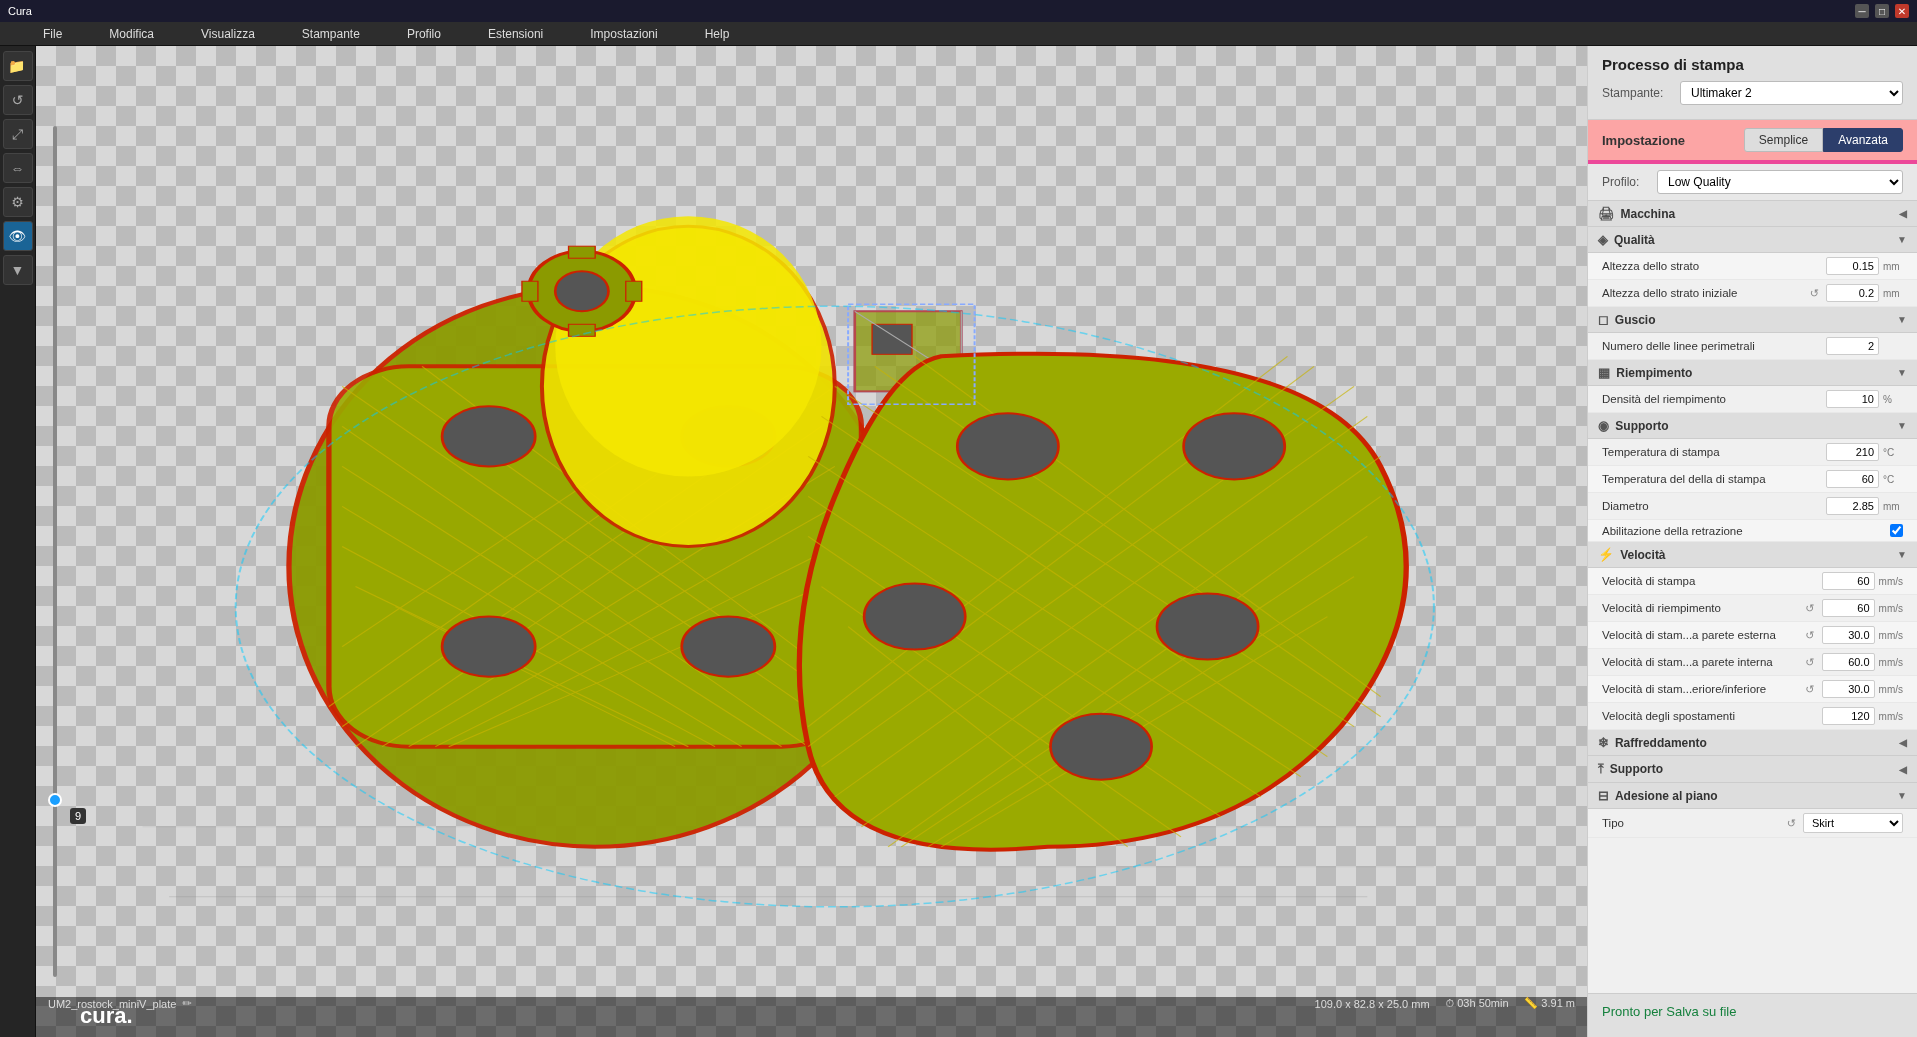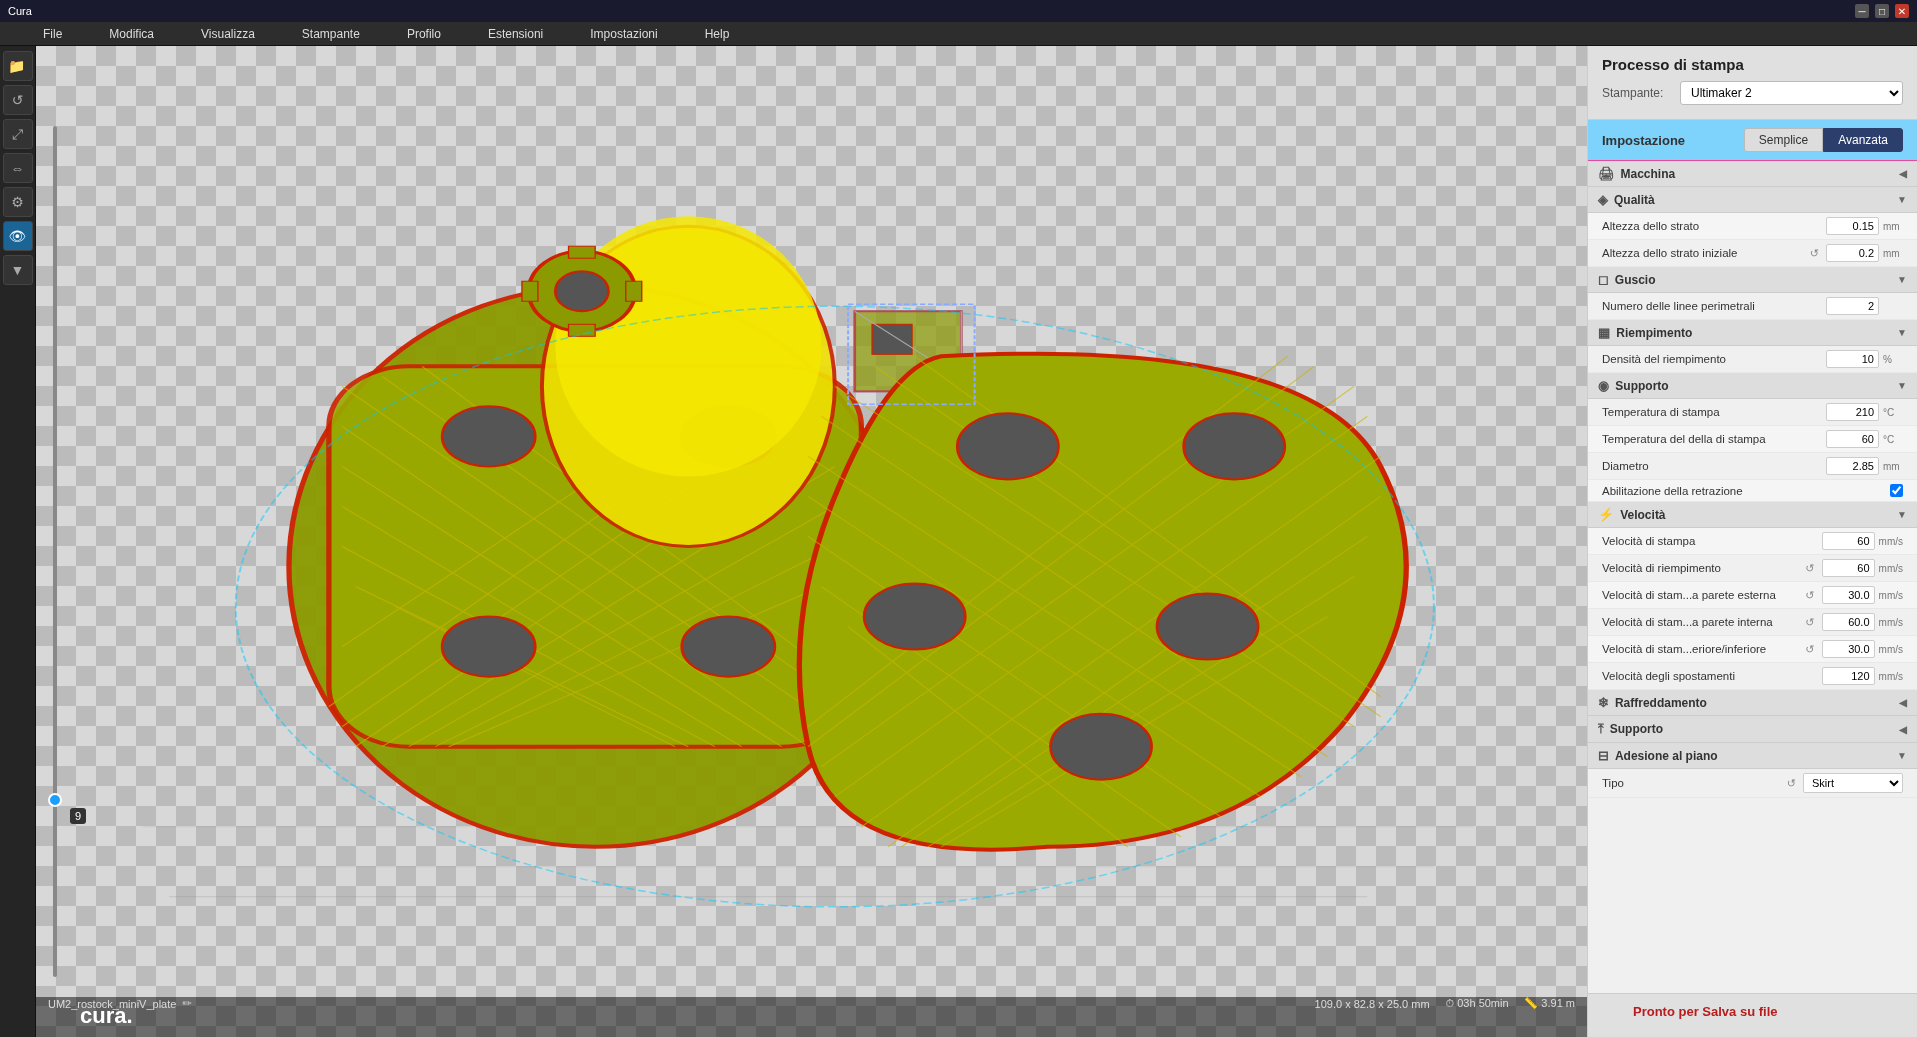--- a/index.html
+++ b/index.html
@@ -202,22 +202,22 @@
       font-size: 12px;
       cursor: pointer;
     }
 
     
     #impostazione-row {
       display: flex;
       align-items: center;
       justify-content: space-between;
       padding: 8px 14px;
-      background: #7dd3fc;
-      border-bottom: 1px solid #ec4899;
+      background: #fca5a5;
+      border-bottom: 4px solid #ec4899;
     }
     #impostazione-row span {
       font-size: 13px;
       font-weight: bold;
       color: #333;
     }
     .tab-group { display: flex; }
     .tab-btn {
       padding: 4px 14px;
       font-size: 12px;
@@ -323,24 +323,23 @@
     }
 
     
     #panel-bottom {
       background: #e0e0e0;
       border-top: 1px solid #ccc;
       padding: 10px 14px;
     }
     #panel-bottom h3 {
       font-size: 13px;
-      font-weight: bold;
-      color: #b91c1c;
+      font-weight: normal;
+      color: #15803d;
       margin-bottom: 8px;
-      margin-left: 31px;
     }
     #save-btn {
       width: 100%;
       padding: 8px;
       background: #5a9;
       color: #fff;
       border: none;
       border-radius: 3px;
       font-size: 13px;
       cursor: pointer;
@@ -537,20 +536,26 @@
     </div>
 
     <div id="impostazione-row">
       <span>Impostazione</span>
       <div class="tab-group">
         <button class="tab-btn">Semplice</button>
         <button class="tab-btn active">Avanzata</button>
       </div>
     </div>
 
+    <div id="profilo-row">
+      <label>Profilo:</label>
+      <select id="profilo-select">
+        <option>Low Quality</option>
+      </select>
+    </div>
 
     <div id="settings-area">
     <div class="section-header">
           <span class="icon">🖨</span>
           <span>Macchina</span>
           <span class="chevron" style="margin-left: auto;">◀</span>
         </div>
         <div class="section-header">
           <span class="icon">◈</span>
           <span>Qualità</span>

